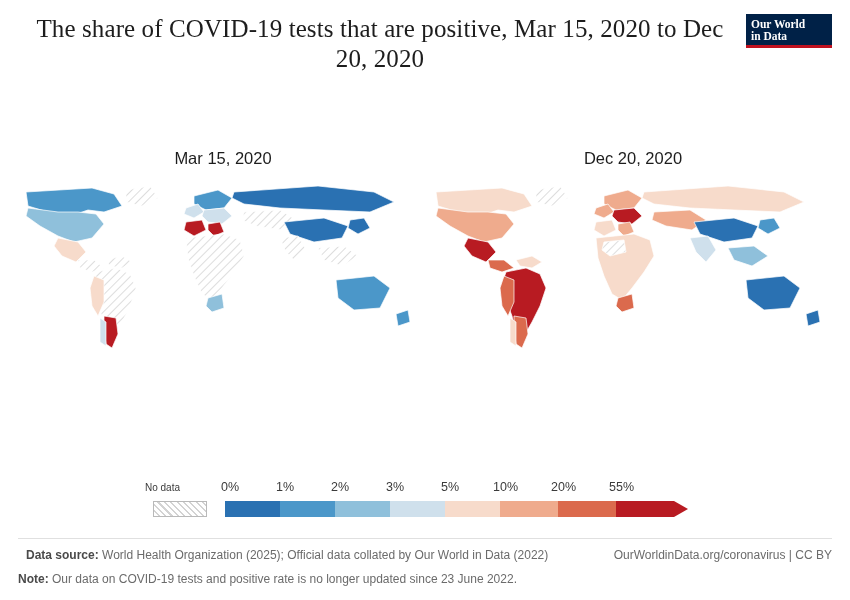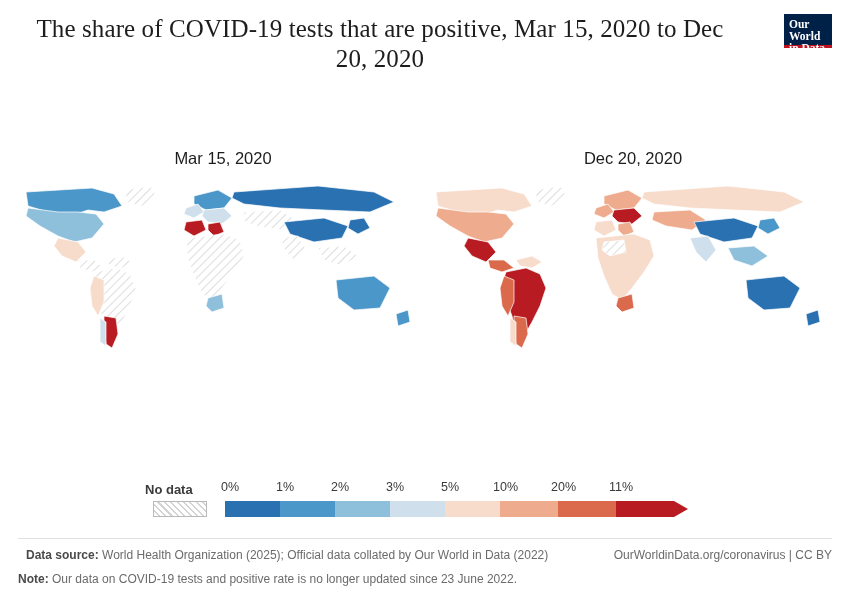--- a/index.html
+++ b/index.html
@@ -47,21 +47,21 @@
   }
   .subtitle .deprecated {
     color: #4a4a4a;
     font-weight: bold;
   }
 
   .owid-logo {
     position: absolute;
     right: 0;
     top: 0;
-    width: 48px;
+    width: 86px;
     height: 34px;
     background: #002147;
     color: #ffffff;
     font-family: "Liberation Serif", serif;
     font-weight: bold;
     font-size: 11.5px;
     line-height: 12px;
     padding: 4px 5px 0 5px;
     box-sizing: border-box;
     border-bottom: 3px solid #c0111f;
@@ -117,23 +117,22 @@
   .legend-label {
     position: absolute;
     font-size: 12.5px;
     color: #3b3b3b;
     white-space: nowrap;
   }
   .legend-nodata-label {
     position: absolute;
     left: 0;
     top: 2px;
-    font-size: 13px;
+    font-size: 10px;
     color: #3b3b3b;
-    font-weight: bold;
   }
   .legend-bar {
     position: relative;
     height: 16px;
     margin-top: 3px;
   }
   .legend-nodata-swatch {
     position: absolute;
     left: 8px;
     top: 0;
@@ -304,21 +303,21 @@
     <div class="legend-inner">
       <div class="legend-labels">
         <span class="legend-nodata-label">No data</span>
         <span class="legend-label" style="left:76px">0%</span>
         <span class="legend-label" style="left:131px">1%</span>
         <span class="legend-label" style="left:186px">2%</span>
         <span class="legend-label" style="left:241px">3%</span>
         <span class="legend-label" style="left:296px">5%</span>
         <span class="legend-label" style="left:348px">10%</span>
         <span class="legend-label" style="left:406px">20%</span>
-        <span class="legend-label" style="left:464px">11%</span>
+        <span class="legend-label" style="left:464px">55%</span>
       </div>
       <div class="legend-bar">
         <div class="legend-nodata-swatch"></div>
         <div class="legend-swatches">
           <div class="legend-swatch" style="width:55px;background:#2a71b2"></div>
           <div class="legend-swatch" style="width:55px;background:#4b97c9"></div>
           <div class="legend-swatch" style="width:55px;background:#8fc0db"></div>
           <div class="legend-swatch" style="width:55px;background:#cfe0ec"></div>
           <div class="legend-swatch" style="width:55px;background:#f7dbcb"></div>
           <div class="legend-swatch" style="width:58px;background:#efab8d"></div>

